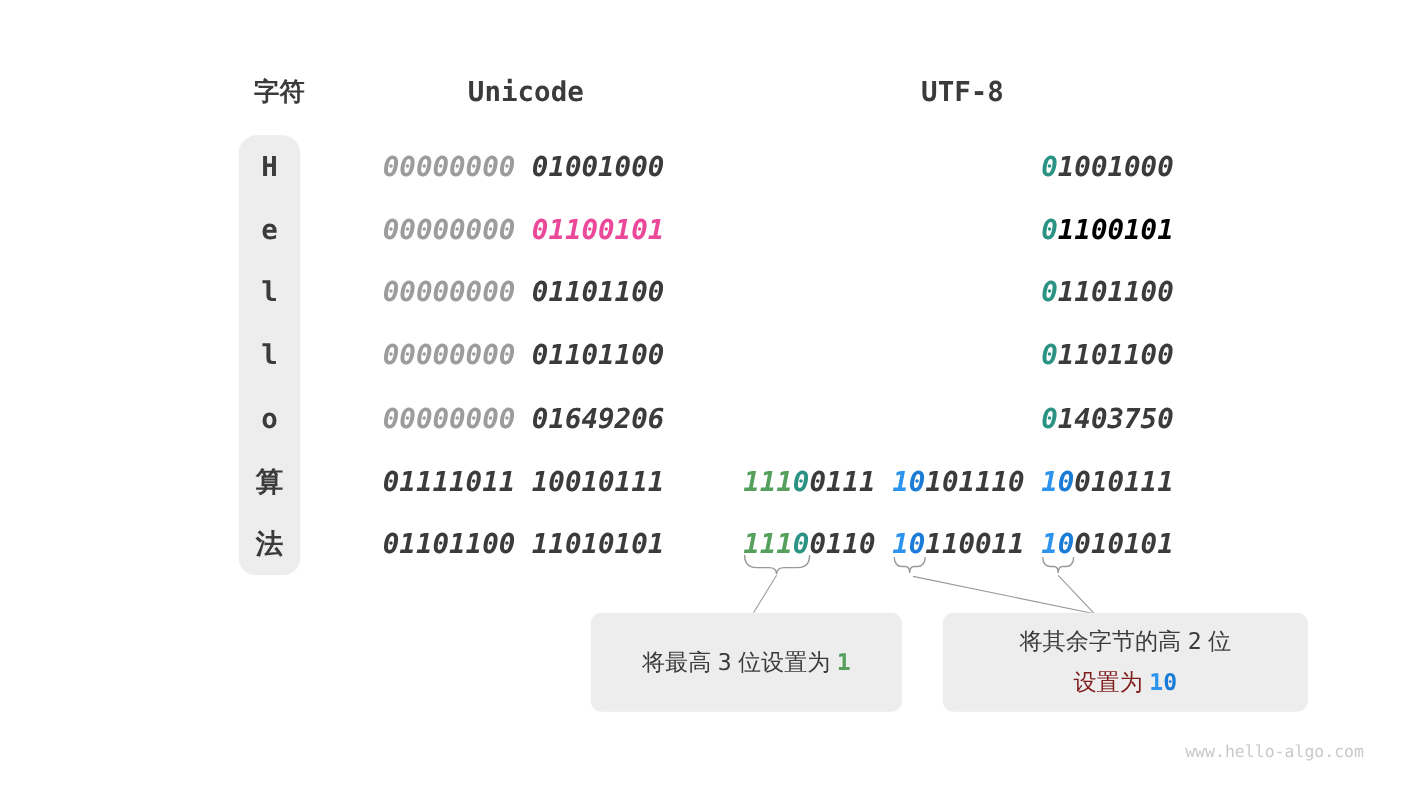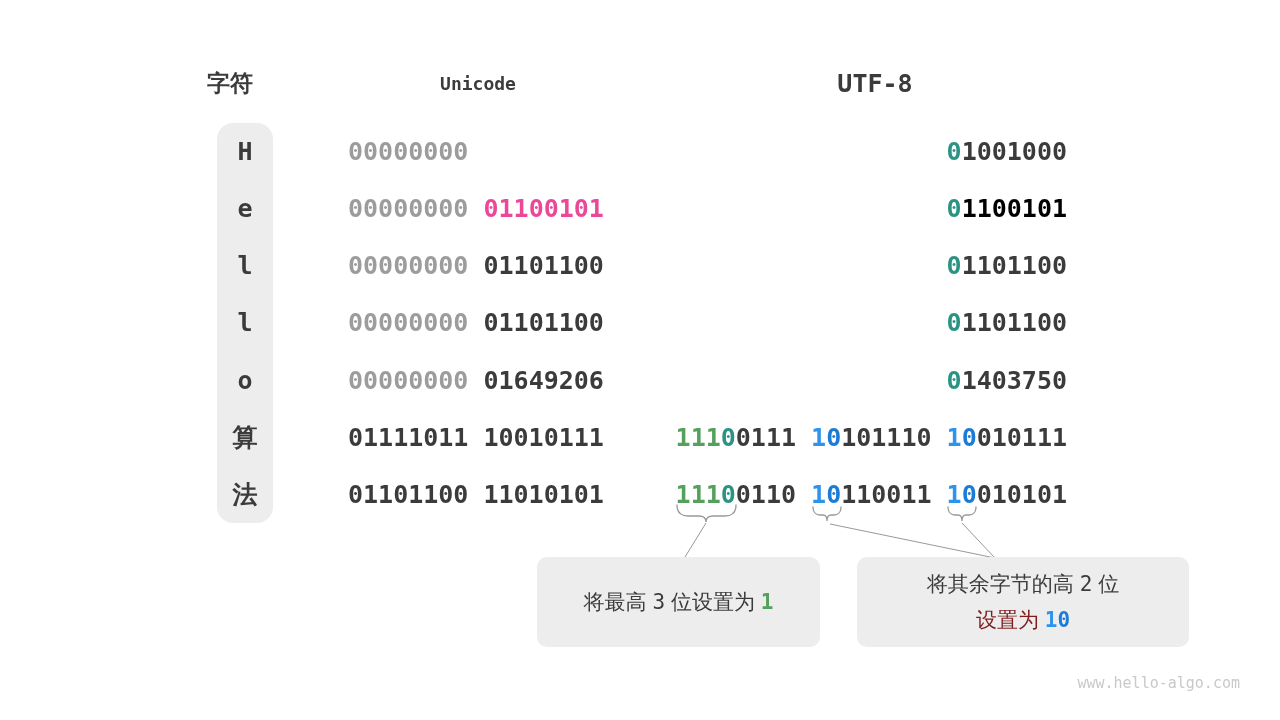--- a/index.html
+++ b/index.html
@@ -15,22 +15,22 @@
   .mono { font-family: "DejaVu Sans Mono", monospace; }
 
   
   .hdr {
     position: absolute;
     top: 83px;
     transform: translate(-50%, -50%);
     font-weight: bold;
     white-space: nowrap;
   }
-  .hdr-char    { left: 230px; font-size: 23px; }
-  .hdr-unicode { left: 478px; font-size: 18px; font-family: "DejaVu Sans Mono", monospace; }
+  .hdr-char    { left: 254px; font-size: 23px; }
+  .hdr-unicode { left: 478px; font-size: 25px; font-family: "DejaVu Sans Mono", monospace; }
   .hdr-utf8    { left: 875px; font-size: 25px; font-family: "DejaVu Sans Mono", monospace; }
 
   
   .pill {
     position: absolute;
     left: 217px; top: 123px;
     width: 56px; height: 400px;
     background: #ededed;
     border-radius: 16px;
     display: flex;
@@ -51,20 +51,21 @@
   .rows { position: absolute; left: 0; top: 123px; width: 1280px; height: 400px; }
   .bin-row { position: relative; height: 57.14px; }
   .cell {
     position: absolute; top: 0; bottom: 0;
     display: flex; align-items: center;
     font-family: "DejaVu Sans Mono", monospace;
     font-size: 25px;
     font-weight: bold;
     white-space: pre;
     letter-spacing: 0;
+    font-style: italic;
   }
   .cell-unicode { left: 348px; }
   .cell-utf8 { right: 213px; justify-content: flex-end; }
 
   
   .overlay { position: absolute; left: 0; top: 0; pointer-events: none; }
 
   
   .callout {
     position: absolute;
@@ -109,21 +110,21 @@
       <div class="pill-char">e</div>
       <div class="pill-char">l</div>
       <div class="pill-char">l</div>
       <div class="pill-char">o</div>
       <div class="pill-char">算</div>
       <div class="pill-char">法</div>
     </div>
 
   <div class="rows">
       <div class="bin-row">
-        <div class="cell cell-unicode"><span style="color: rgb(156, 156, 156);">00000000</span></div>
+        <div class="cell cell-unicode"><span style="color: rgb(156, 156, 156);">00000000</span><span style="color: rgb(59, 59, 59);"> 01001000</span></div>
         <div class="cell cell-utf8"><span style="color: rgb(43, 147, 132); font-weight: bold;">0</span><span style="color: rgb(59, 59, 59);">1001000</span></div>
       </div>
       <div class="bin-row">
         <div class="cell cell-unicode"><span style="color: rgb(156, 156, 156);">00000000</span><span style="color: #ec4899;"> 01100101</span></div>
         <div class="cell cell-utf8"><span style="color: rgb(43, 147, 132); font-weight: bold;">0</span><span style="color: #000000;">1100101</span></div>
       </div>
       <div class="bin-row">
         <div class="cell cell-unicode"><span style="color: rgb(156, 156, 156);">00000000</span><span style="color: rgb(59, 59, 59);"> 01101100</span></div>
         <div class="cell cell-utf8"><span style="color: rgb(43, 147, 132); font-weight: bold;">0</span><span style="color: rgb(59, 59, 59);">1101100</span></div>
       </div>

